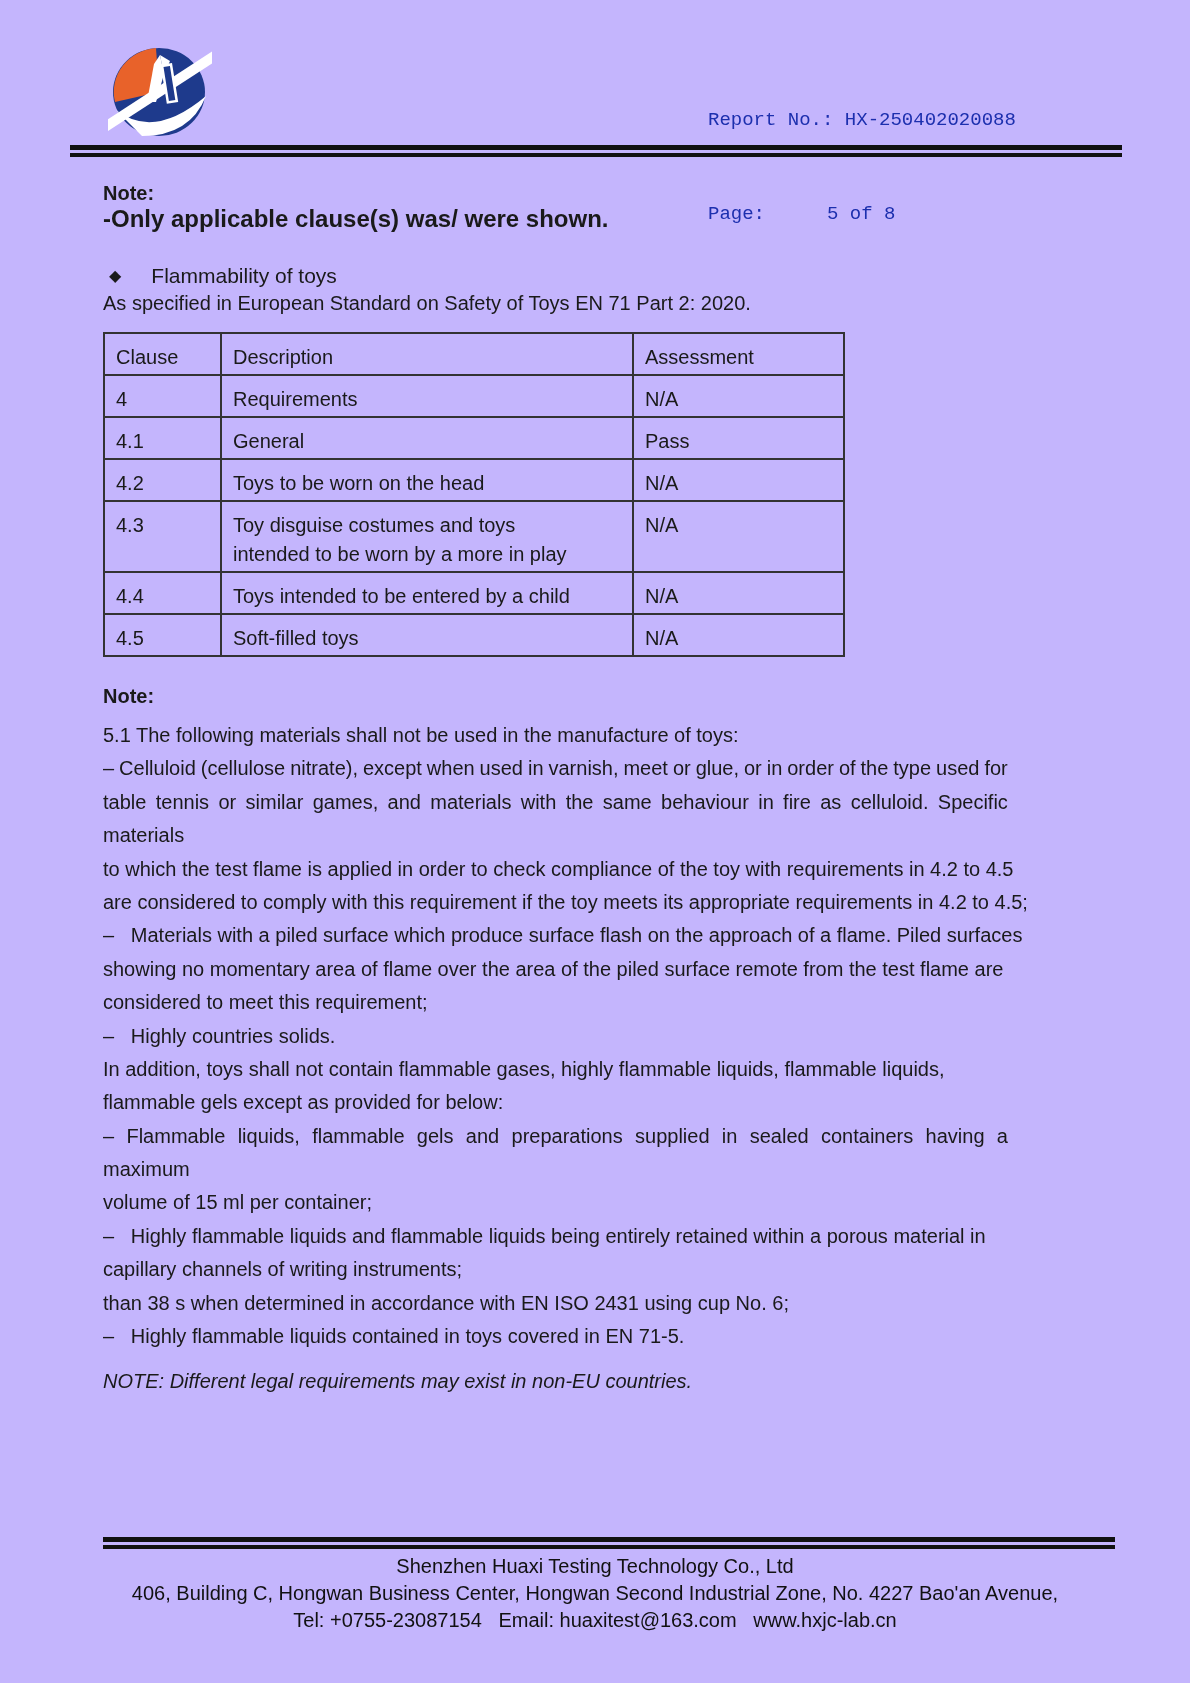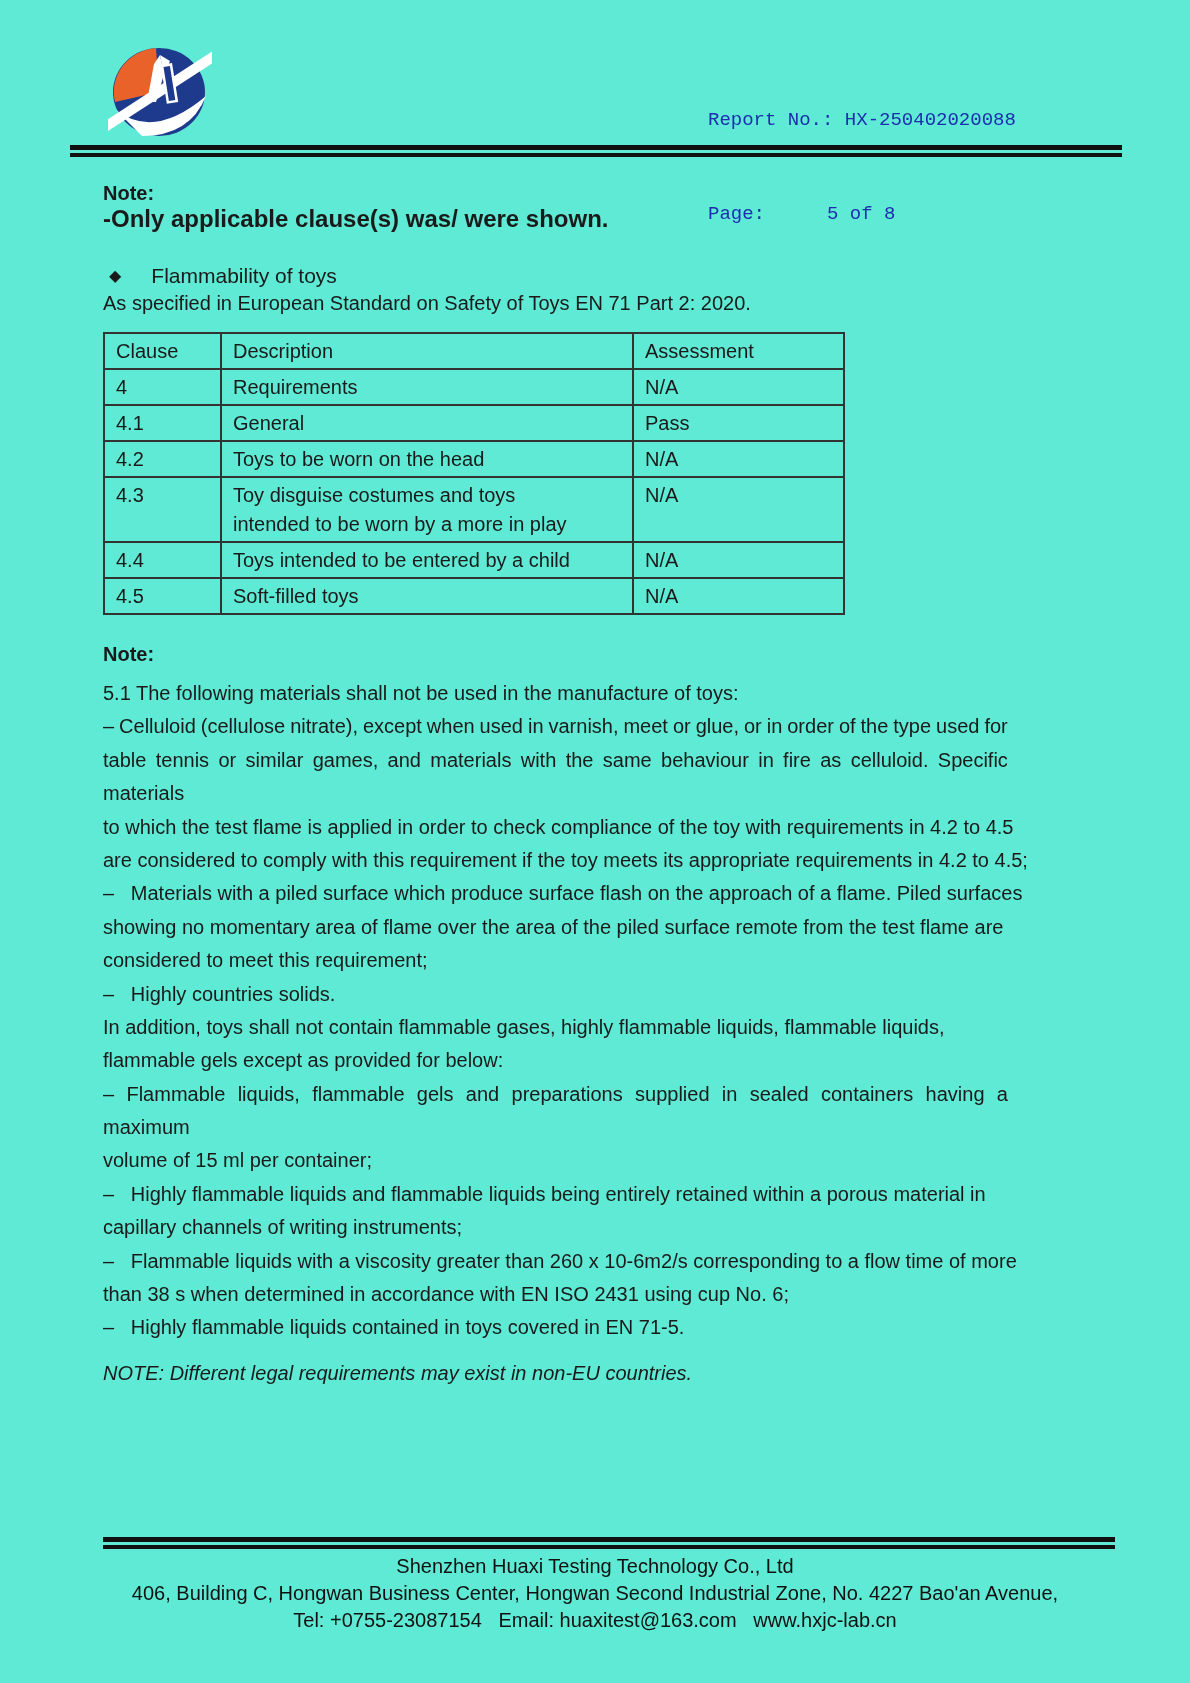--- a/index.html
+++ b/index.html
@@ -1,19 +1,19 @@
 <!DOCTYPE html>
 <html><head>
 <meta charset="utf-8">
 <style>
   * { margin:0; padding:0; box-sizing:border-box; }
   html,body { background:#ffffff; }
   .page {
     position:relative; width:1190px; height:1683px; margin:0 auto;
-    background:#5eead4; overflow:hidden;
+    background:#c4b5fd; overflow:hidden;
     font-family:"Liberation Sans", sans-serif; color:#1a1a1a;
   }
   
   .logo { position:absolute; left:108px; top:44px; width:104px; height:96px; }
   .report-info {
     position:absolute; left:708px; top:58px;
     font-family:"Liberation Mono", monospace; font-size:19px; line-height:25px;
     color:#1c2fae; white-space:pre;
   }
   .report-row { margin-bottom:19px; }
@@ -31,21 +31,21 @@
   .section-row { margin-top:32px; font-size:21px; line-height:26px; display:flex; align-items:center; }
   .diamond { font-size:16px; margin-left:6px; margin-right:30px; }
   .subtitle { font-size:20px; line-height:27px; margin-top:1px; }
   
   table.clauses {
     border-collapse:collapse; margin-top:15px;
     font-size:20px; table-layout:fixed; width:740px;
   }
   table.clauses th, table.clauses td {
     border:2px solid #333; text-align:left; vertical-align:top;
-    padding:3px 11px 2px 11px; line-height:29px; font-weight:normal;
+    padding:9px 11px 2px 11px; line-height:29px; font-weight:normal;
   }
   col.c1 { width:117px; } col.c2 { width:412px; } col.c3 { width:211px; }
   td.desc { white-space:pre-line; }
   
   .note2-label { margin-top:27px; font-size:20px; font-weight:bold; line-height:25px; }
   .body-lines { margin-top:10px; width:905px; }
   .bline { font-size:20px; line-height:33.4px; height:33.4px; white-space:pre; }
   .jline { display:flex; justify-content:space-between; white-space:normal; }
   .jline span { white-space:pre; }
   .note-final { margin-top:12px; font-size:20px; line-height:33px; white-space:pre;font-style:italic; }
@@ -206,21 +206,20 @@
           <span>in</span>
           <span>sealed</span>
           <span>containers</span>
           <span>having</span>
           <span>a</span>
         </div>
         <div class="bline">maximum</div>
         <div class="bline">volume of 15 ml per container;</div>
         <div class="bline">–   Highly flammable liquids and flammable liquids being entirely retained within a porous material in</div>
         <div class="bline">capillary channels of writing instruments;</div>
-        <div class="bline">–   Flammable liquids with a viscosity greater than 260 x 10-6m2/s corresponding to a flow time of more</div>
         <div class="bline">than 38 s when determined in accordance with EN ISO 2431 using cup No. 6;</div>
         <div class="bline">–   Highly flammable liquids contained in toys covered in EN 71-5.</div>
       </div>
     <div class="note-final">NOTE: Different legal requirements may exist in non-EU countries.</div>
 
   </div>
 
   <div class="rule rule-bottom">
     <div class="bar1"></div>
       <div class="gap"></div>

